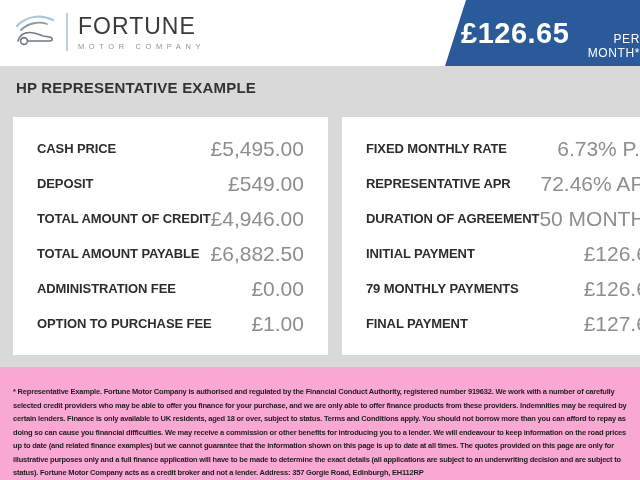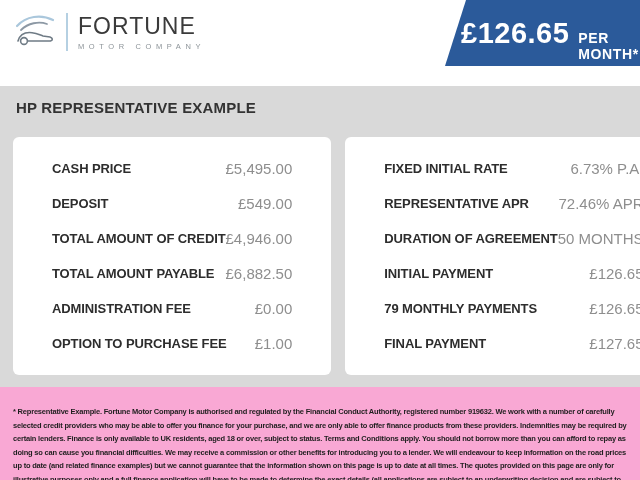--- a/index.html
+++ b/index.html
@@ -55,68 +55,67 @@
     padding-top: 17px;
   }
   .price-amount {
     color: #ffffff;
     font-size: 29px;
     font-weight: 700;
     letter-spacing: 0.5px;
   }
   .price-period {
     color: #ffffff;
-    font-size: 14px;
-    font-weight: 700;
+    font-size: 12px;
+    font-weight: 400;
     letter-spacing: 0.6px;
     margin-left: 9px;
+    text-align: right;
   }
 
   
   .finance-section {
     background: #d9d9d9;
     height: 301px;
     padding: 14px 18px 12px 13px;
-    margin-top: 20px;
   }
   .page-title {
     font-size: 15px;
     line-height: 16px;
     font-weight: 700;
     color: #333333;
     letter-spacing: 0.2px;
     margin-left: 3px;
   }
   .panels {
     display: flex;
     gap: 14px;
     margin-top: 21px;
   }
   .panel {
     flex: 1;
     background: #ffffff;
-    padding: 14px 39px;
+    padding: 14px 24px;
     height: 238px;
-    border-radius: 6px;
   }
   .row {
     height: 35px;
     display: flex;
     justify-content: space-between;
     align-items: center;
   }
   .lbl {
     font-size: 13px;
     font-weight: 700;
     color: #2d2d2d;
     letter-spacing: -0.1px;
     white-space: nowrap;
   }
   .val {
-    font-size: 15px;
+    font-size: 21px;
     font-weight: 400;
     color: #8e8e8e;
     white-space: nowrap;
   }
 
   
   .footer {
     background: #f9a8d4;
     padding: 18px 13px 4px 13px;
   }
@@ -178,21 +177,21 @@
         <span class="val">£0.00</span>
       </div>
       <div class="row">
         <span class="lbl">OPTION TO PURCHASE FEE</span>
         <span class="val">£1.00</span>
       </div>
     </div>
 
     <div class="panel">
       <div class="row">
-        <span class="lbl">FIXED INITIAL RATE</span>
+        <span class="lbl">FIXED MONTHLY RATE</span>
         <span class="val">6.73% P.A.</span>
       </div>
       <div class="row">
         <span class="lbl">REPRESENTATIVE APR</span>
         <span class="val">72.46% APR</span>
       </div>
       <div class="row">
         <span class="lbl">DURATION OF AGREEMENT</span>
         <span class="val">50 MONTHS</span>
       </div>

